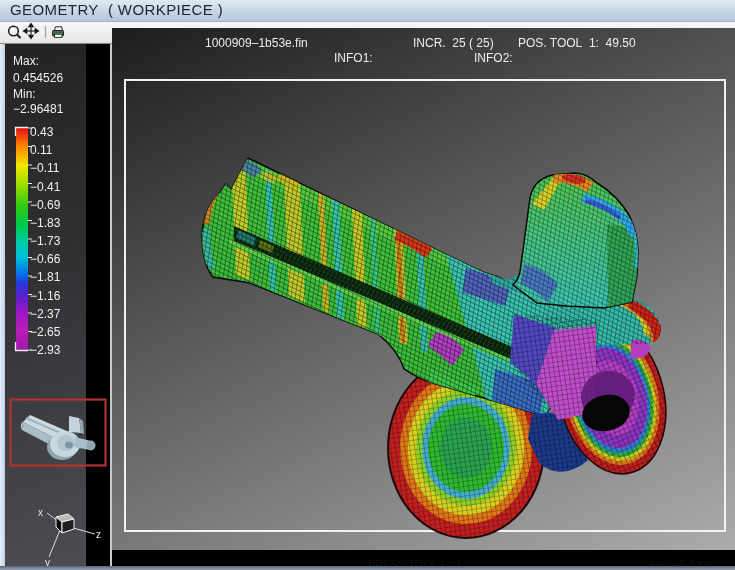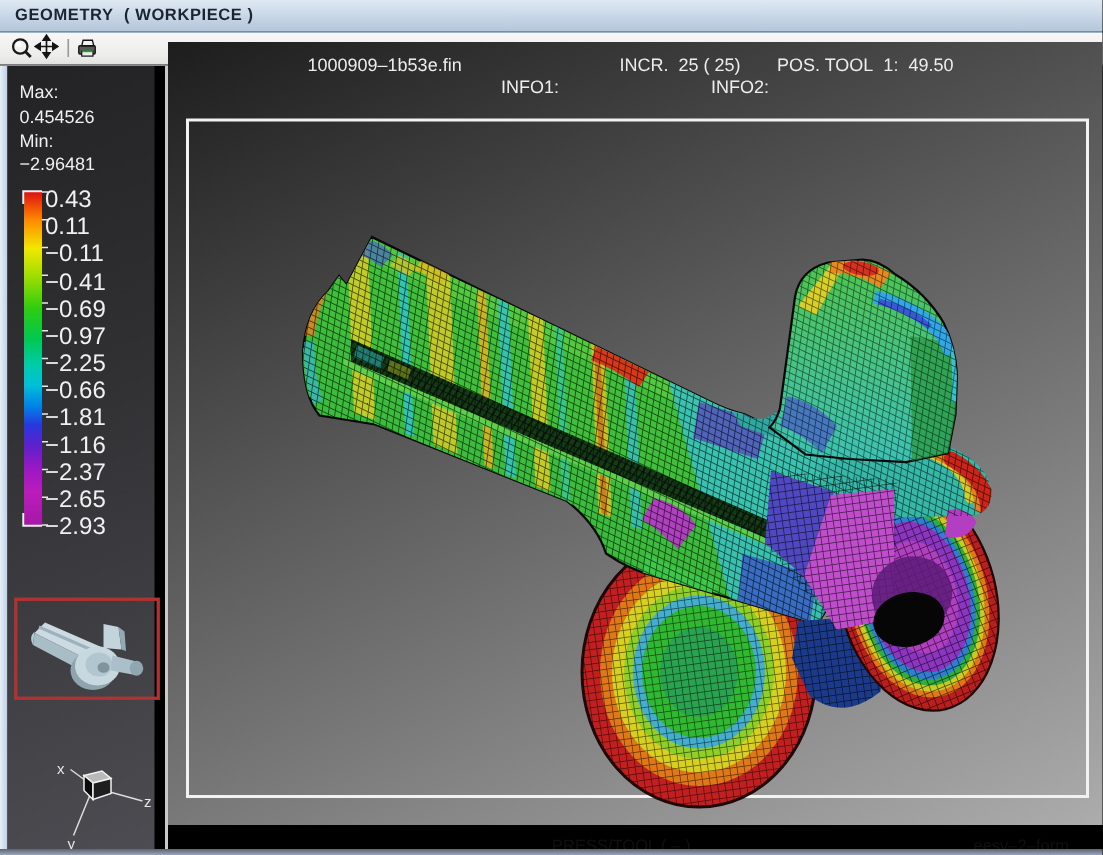--- a/index.html
+++ b/index.html
@@ -1,38 +1,38 @@
 <!DOCTYPE html>
 <html><head><meta charset="utf-8">
 <style>
 html,body{margin:0;padding:0;width:735px;height:570px;overflow:hidden;background:#000;
  font-family:"Liberation Sans",sans-serif;}
 .abs{position:absolute;}
 #menubar{left:0;top:0;width:735px;height:21px;
  background:linear-gradient(#dfe9f3 0%,#c6d5e6 55%,#b4c6da 100%);
  border-bottom:1px solid #9fb2c8;
- color:#1b2430;font-size:11px;line-height:20px;font-weight:bold;}
+ color:#1b2430;font-size:15px;line-height:20px;}
 #menutext{left:10px;top:0px;letter-spacing:0.4px;}
 #toolbar{left:0;top:22px;width:735px;height:21px;
  background:linear-gradient(#f7f7f5 0%,#ededeb 70%,#e2e2e0 100%);
  border-bottom:1px solid #8a8a8a;}
 #leftedge{left:0;top:44px;width:5px;height:522px;
  background:linear-gradient(90deg,#e7eef8,#bdd0e6);}
-#leftpanel{left:5px;top:44px;width:98px;height:522px;
+#leftpanel{left:5px;top:44px;width:81px;height:522px;
  background:linear-gradient(160deg,#232325 0%,#303033 40%,#3e3e42 70%,#4c4c52 100%);
  color:#f0f0f0;}
 #sep{left:110px;top:44px;width:2px;height:522px;background:#c9c9c9;}
 #main{left:112px;top:28px;width:623px;height:522px;
  background:linear-gradient(155deg,#1d1d1d 0%,#acacac 100%);
  color:#ededed;font-size:11px;}
 #frame{left:12px;top:51px;width:598px;height:449px;border:2px solid #f2f2f2;}
 #bottomstrip{left:0;top:566px;width:735px;height:4px;
  background:linear-gradient(#5e646e,#97a5bb);}
 .lp{position:absolute;left:8px;font-size:12px;}
-.lg{position:absolute;font-size:16px;}
+.lg{position:absolute;font-size:12px;}
 .mt{position:absolute;white-space:pre;font-size:12px;}
 .bt{position:absolute;white-space:pre;color:#101010;font-size:11px;}
 </style></head>
 <body>
 <div id="menubar" class="abs">
     <div id="menutext" class="abs">GEOMETRY&nbsp;&nbsp;( WORKPIECE )</div>
   </div>
 <div id="toolbar" class="abs">
 <svg class="abs" style="left:0;top:0" width="90" height="21" viewBox="0 0 90 21">
 
@@ -101,22 +101,22 @@
       <line x1="23" y1="191" x2="27" y2="191"></line>
         <line x1="23" y1="209.5" x2="27" y2="209.5"></line>
       <line x1="23" y1="228" x2="27" y2="228"></line>
     </g>
   </svg>
   <div class="lg" style="left:25px;top:81px">0.43</div>
   <div class="lg" style="left:25px;top:99px">0.11</div>
   <div class="lg" style="left:25px;top:117px">−0.11</div>
   <div class="lg" style="left:25px;top:136px">−0.41</div>
   <div class="lg" style="left:25px;top:154px">−0.69</div>
-  <div class="lg" style="left:25px;top:172px">−0.97</div>
-  <div class="lg" style="left:25px;top:190px">−2.25</div>
+  <div class="lg" style="left:25px;top:172px">−1.83</div>
+  <div class="lg" style="left:25px;top:190px">−1.73</div>
   <div class="lg" style="left:25px;top:208px">−0.66</div>
   <div class="lg" style="left:25px;top:226px">−1.81</div>
   <div class="lg" style="left:25px;top:245px">−1.16</div>
   <div class="lg" style="left:25px;top:263px">−2.37</div>
   <div class="lg" style="left:25px;top:281px">−2.65</div>
   <div class="lg" style="left:25px;top:299px">−2.93</div>
 
   <svg class="abs" style="left:4px;top:354px" width="99" height="70" viewBox="0 0 99 70">
     <rect x="1.5" y="1.5" width="95" height="66" fill="none" stroke="#b13232" stroke-width="2.2"></rect>
     <g>

